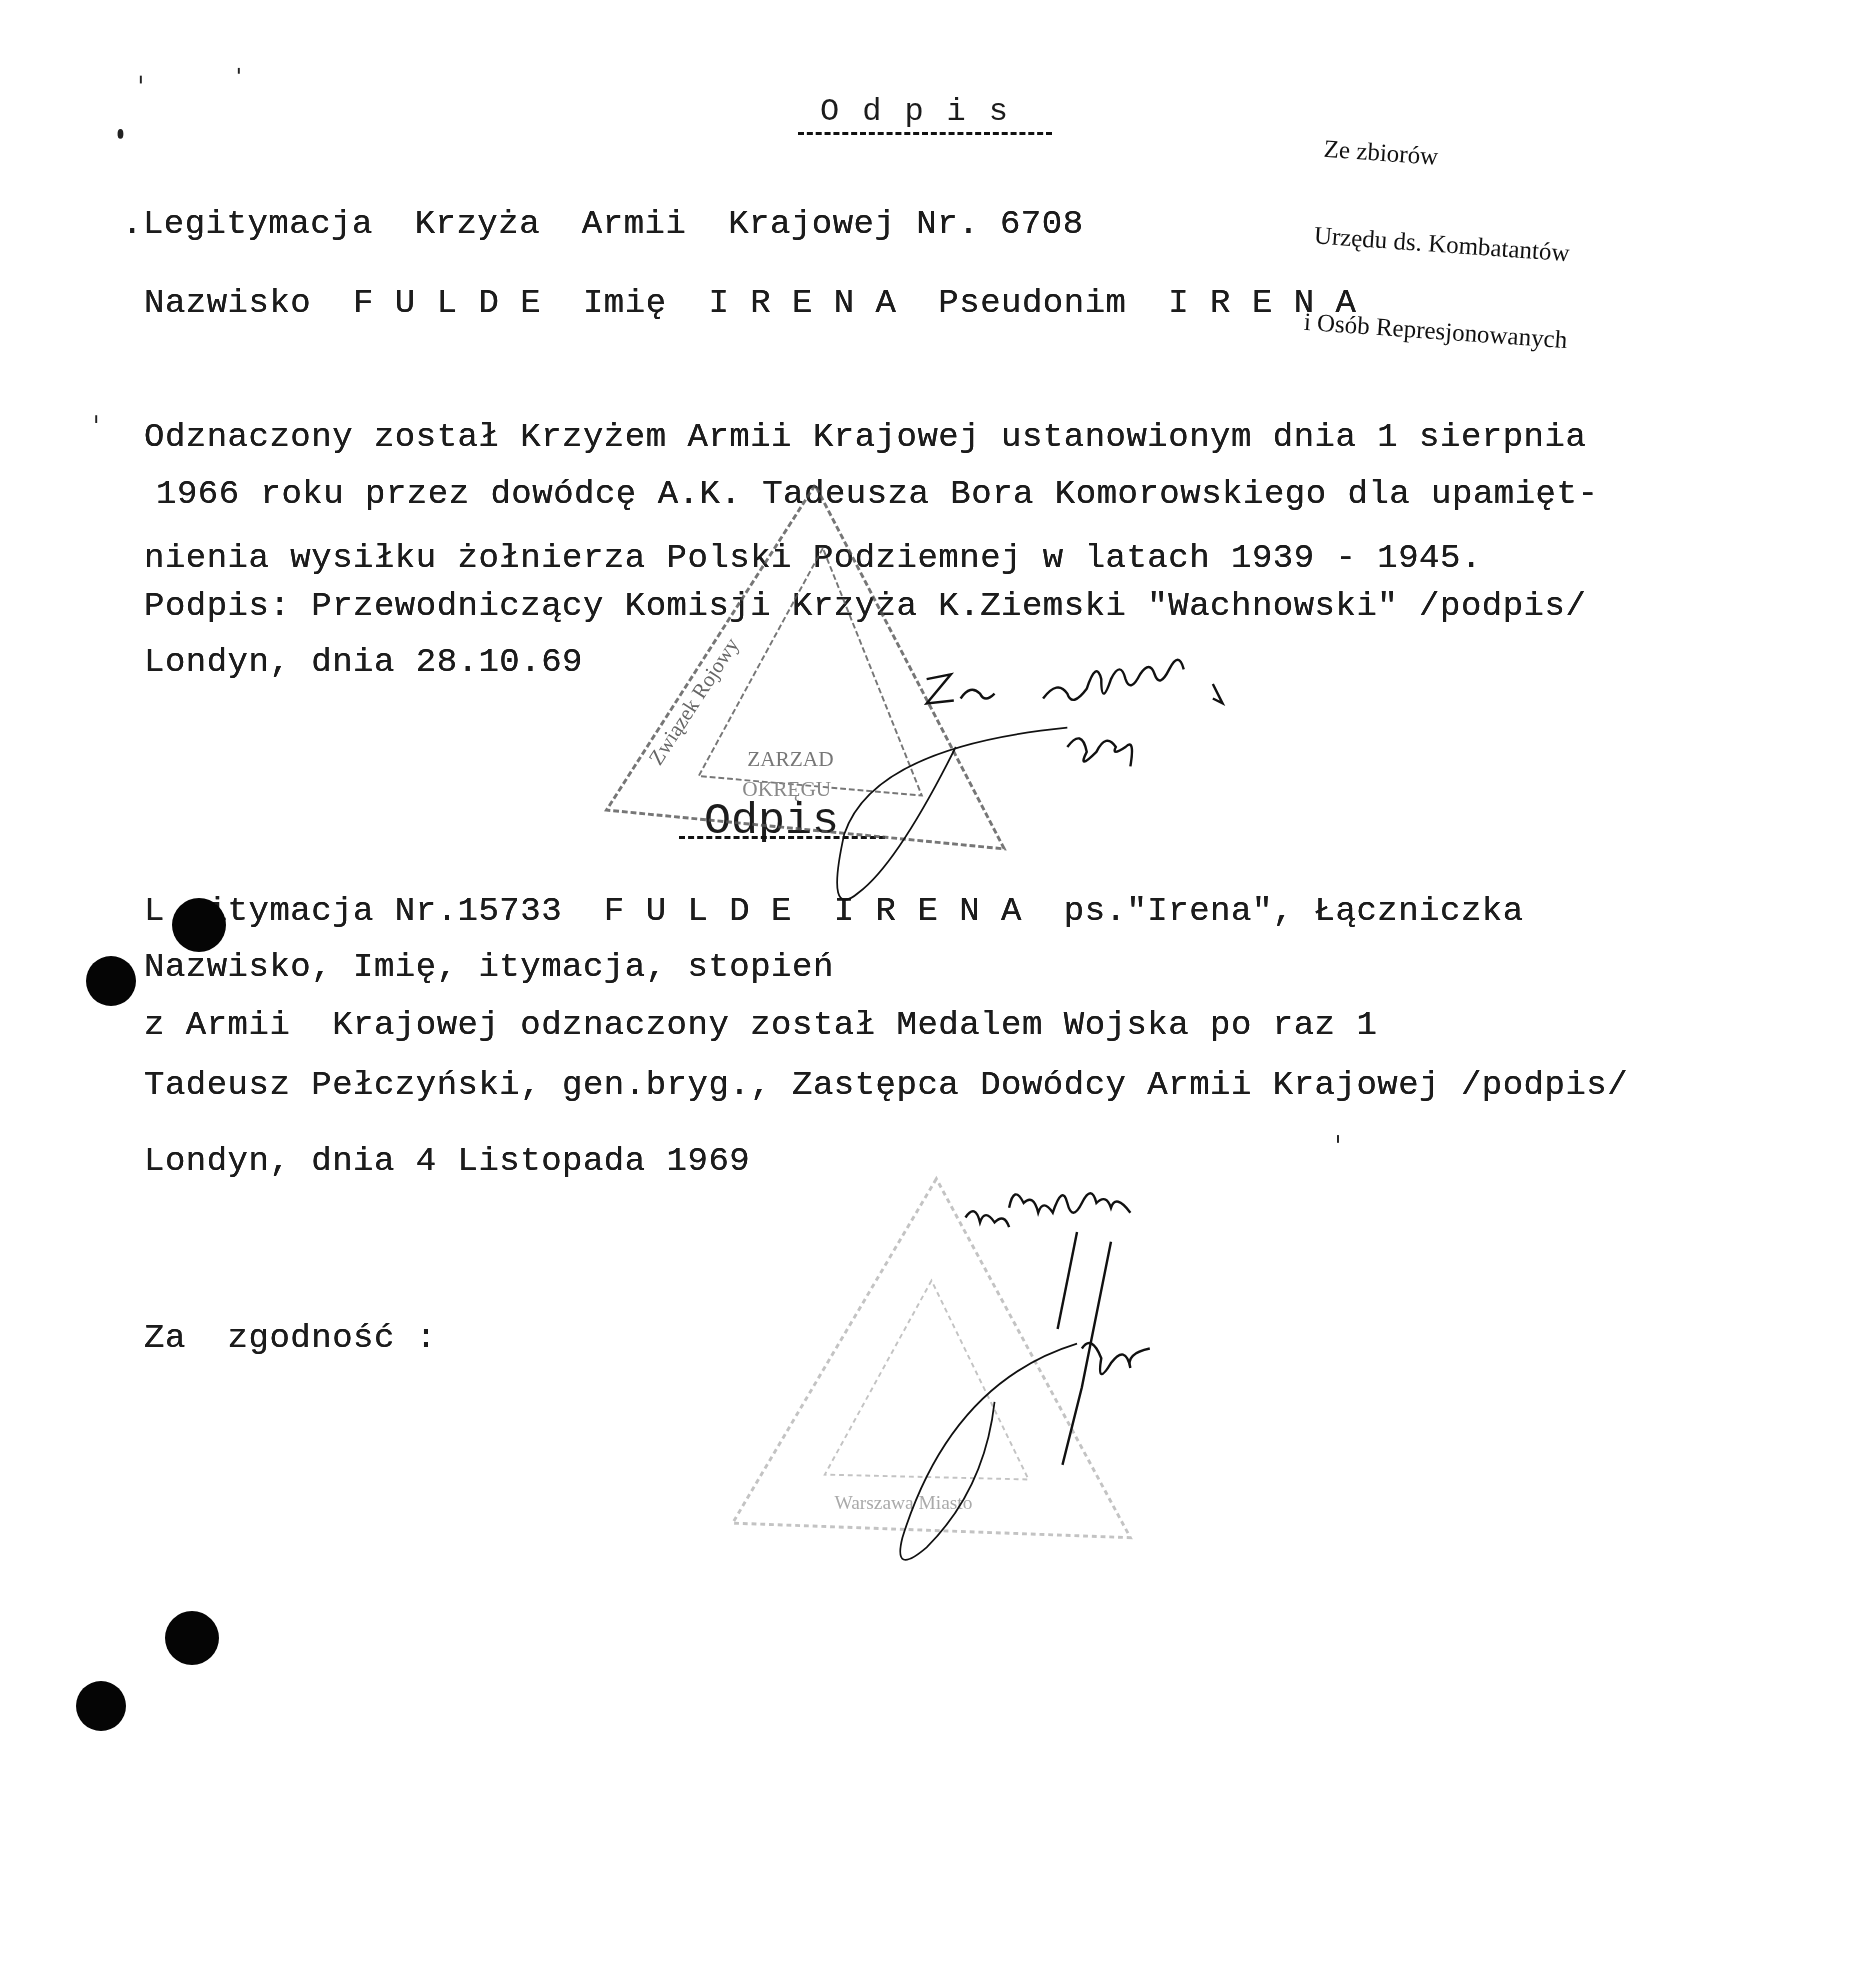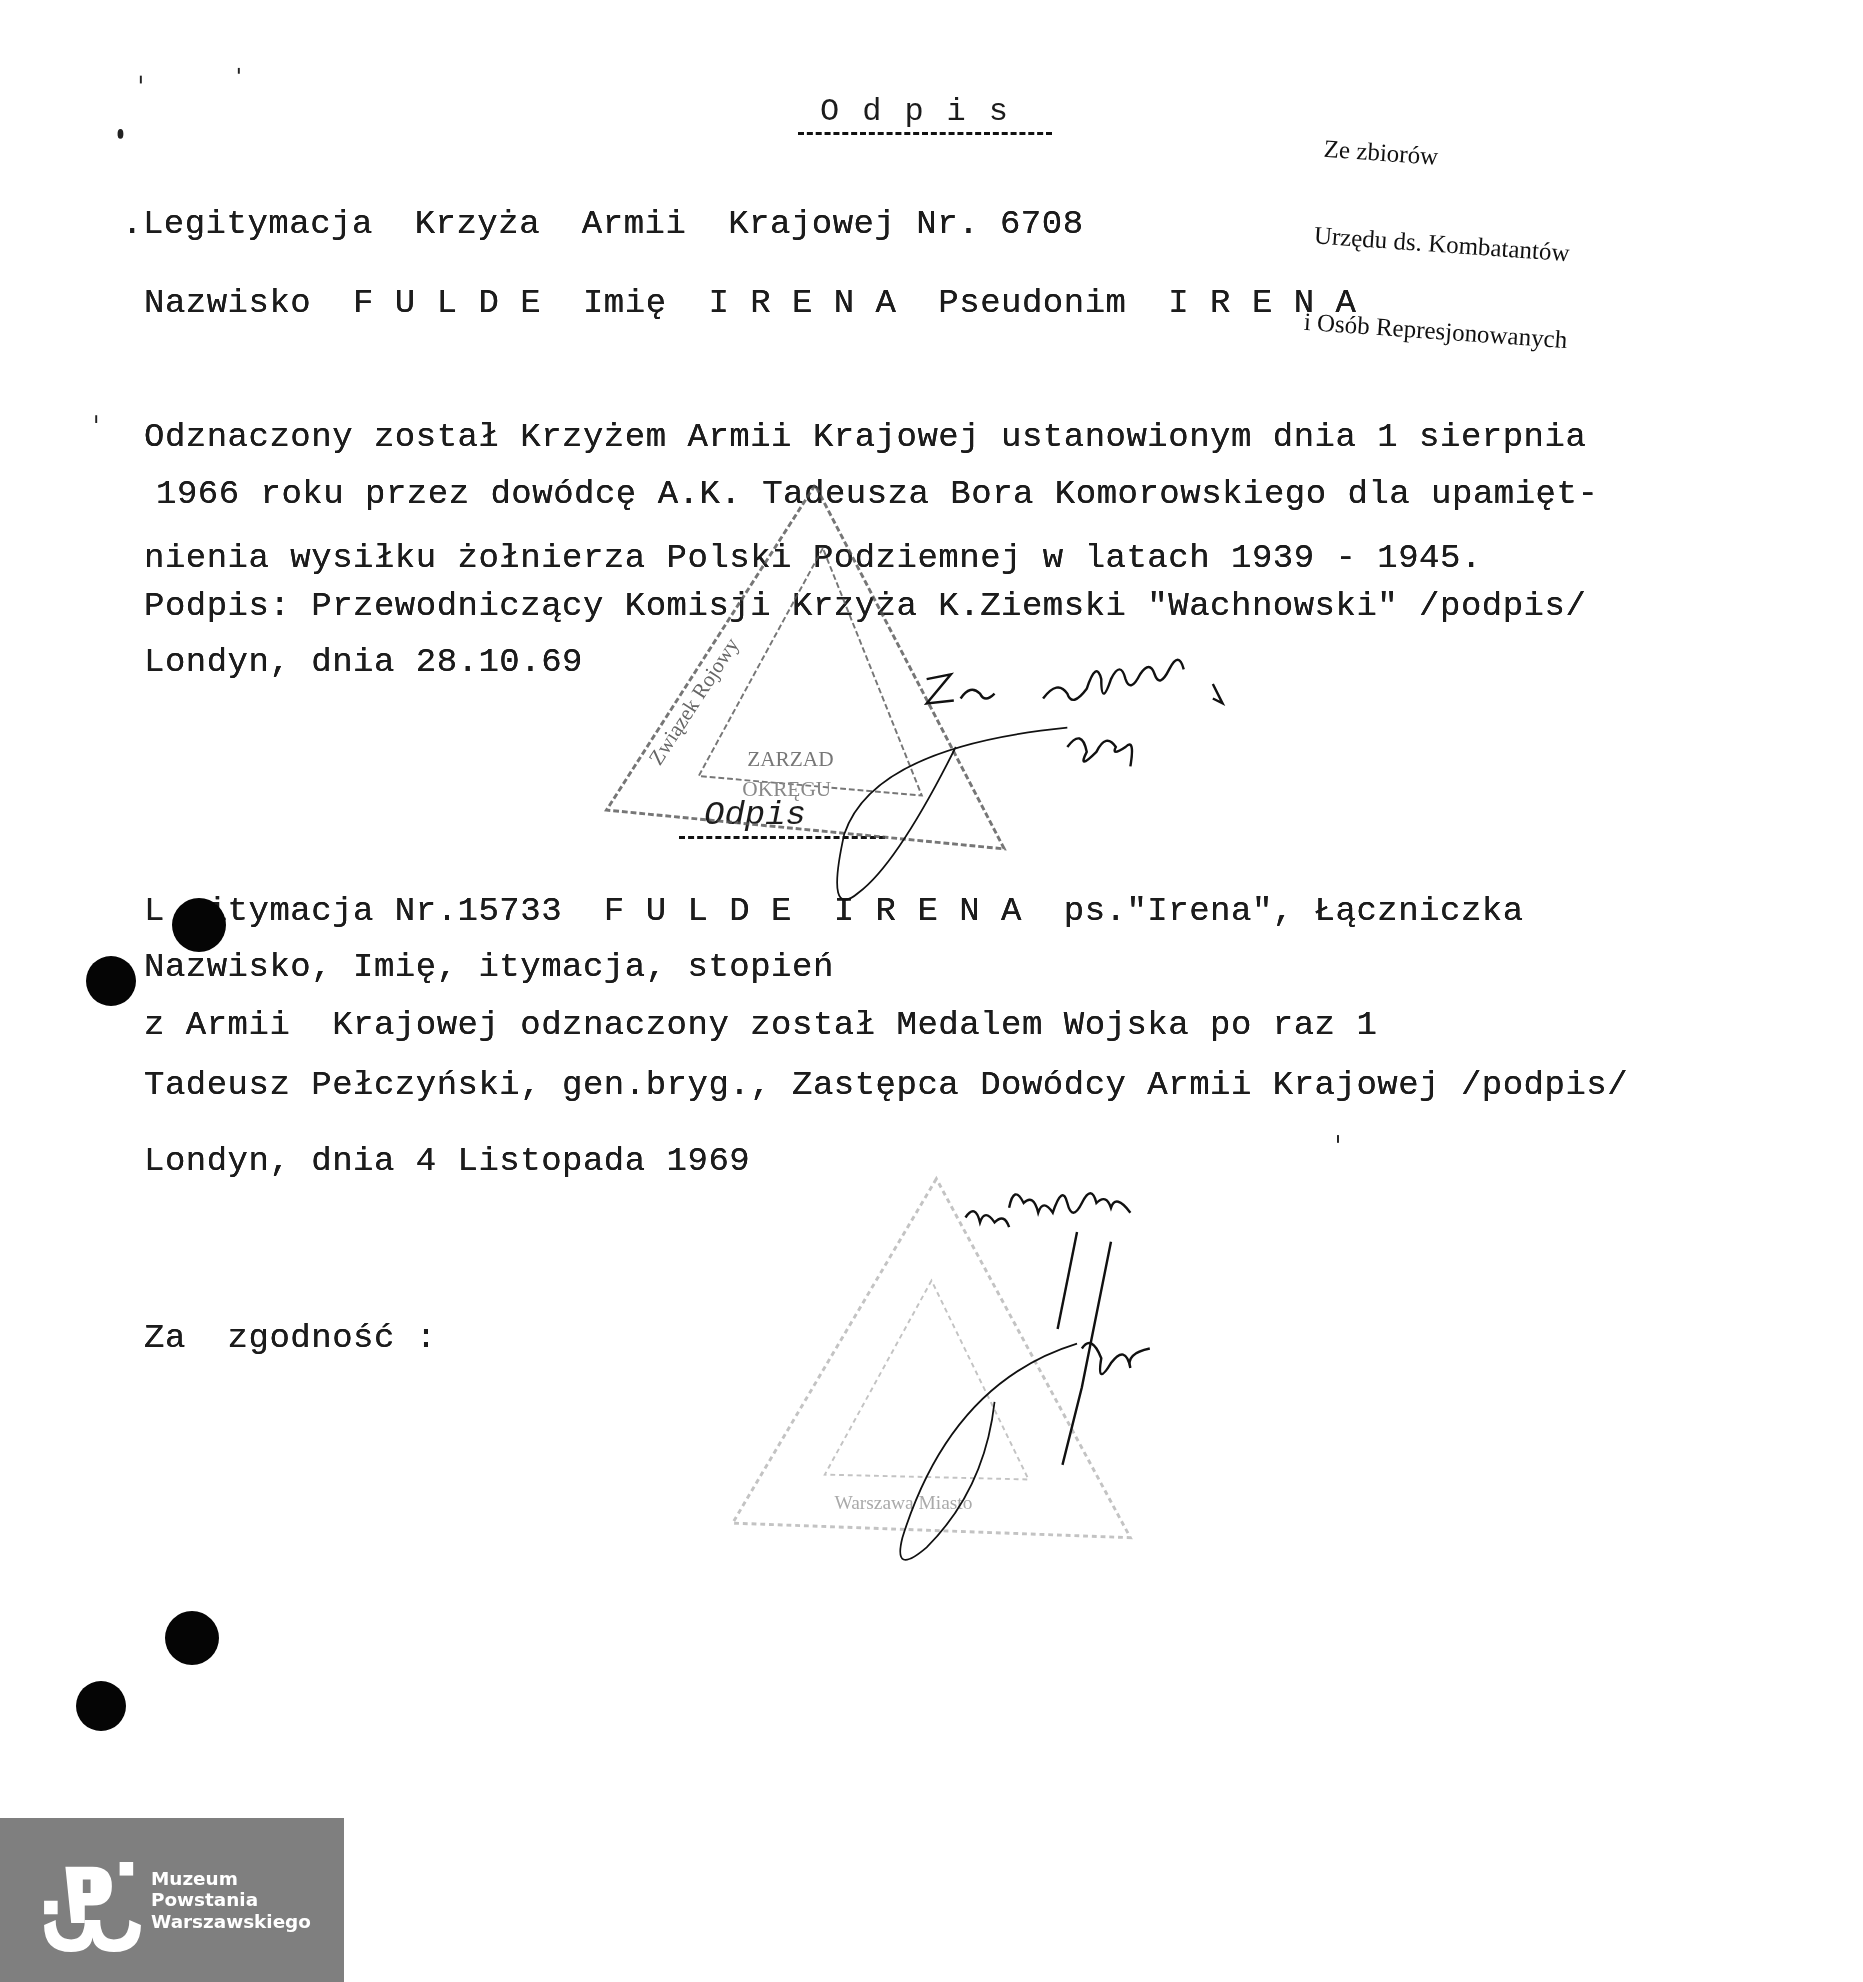--- a/index.html
+++ b/index.html
@@ -111,21 +111,21 @@
   <div class="title-underline" style="left:798px; top:132px; width:254px;"></div>
 
   <div class="tline" style="top:204px; left:122px;">.Legitymacja  Krzyża  Armii  Krajowej Nr. 6708</div>
   <div class="tline" style="top:283px;">Nazwisko  F U L D E  Imię  I R E N A  Pseudonim  I R E N A</div>
   <div class="tline" style="top:417px;text-align:center;">Odznaczony został Krzyżem Armii Krajowej ustanowionym dnia 1 sierpnia</div>
   <div class="tline" style="top:474px;margin-left:12px;">1966 roku przez dowódcę A.K. Tadeusza Bora Komorowskiego dla upamięt-</div>
   <div class="tline" style="top:538px;">nienia wysiłku żołnierza Polski Podziemnej w latach 1939 - 1945.</div>
   <div class="tline" style="top:586px;">Podpis: Przewodniczący Komisji Krzyża K.Ziemski "Wachnowski" /podpis/</div>
   <div class="tline" style="top:642px;">Londyn, dnia 28.10.69</div>
 
-  <div class="title" style="left:704px; top:796px; font-size:34px;font-style:italic;">Odpis</div>
+  <div class="title" style="left:704px; top:796px; font-size:45px;">Odpis</div>
   <div class="title-underline" style="left:679px; top:836px; width:206px;"></div>
 
   <div class="tline" style="top:891px;">L  itymacja Nr.15733  F U L D E  I R E N A  ps."Irena", Łączniczka</div>
   <div class="tline" style="top:947px;">Nazwisko, Imię, itymacja, stopień</div>
   <div class="tline" style="top:1005px;">z Armii  Krajowej odznaczony został Medalem Wojska po raz 1</div>
   <div class="tline" style="top:1065px;">Tadeusz Pełczyński, gen.bryg., Zastępca Dowódcy Armii Krajowej /podpis/</div>
   <div class="tline" style="top:1141px;">Londyn, dnia 4 Listopada 1969</div>
 
   <div class="tline" style="top:1318px;">Za  zgodność :</div>
 
@@ -170,28 +170,15 @@
       <rect x="98" y="428" width="2" height="8"></rect>
       <rect x="1378" y="1170" width="2" height="8"></rect>
     </g>
   </svg>
 
   <div class="punch-hole" style="left:172px; top:898px; width:54px; height:54px;"></div>
   <div class="punch-hole" style="left:86px; top:956px; width:50px; height:50px;"></div>
   <div class="punch-hole" style="left:165px; top:1611px; width:54px; height:54px;"></div>
   <div class="punch-hole" style="left:76px; top:1681px; width:50px; height:50px;"></div>
 
-  <div class="logo-box">
-    <svg class="logo-mark" viewBox="0 0 100 95">
-      <rect x="78" y="0" width="14" height="14" fill="#fff"></rect>
-      <rect x="0" y="40" width="14" height="14" fill="#fff"></rect>
-      <path d="M22,5 h28 q20,0 20,20 q0,20 -20,20 h-8 v18 h-14 z M40,18 v14 h8 v-14 z" fill="#fff" fill-rule="evenodd"></path>
-      <path d="M0,65 q0,28 28,28 q20,0 22,-15 q2,15 22,15 q28,0 28,-28 l-12,-5 q0,20 -16,20 q-14,0 -14,-20 l-16,0 q0,20 -14,20 q-16,0 -16,-20 z" fill="#fff"></path>
-    </svg>
-    <div class="logo-text">
-      <span>Muzeum</span>
-      <span>Powstania</span>
-      <span>Warszawskiego</span>
-    </div>
-  </div>
 
 </div>
 
 
 </body></html>

